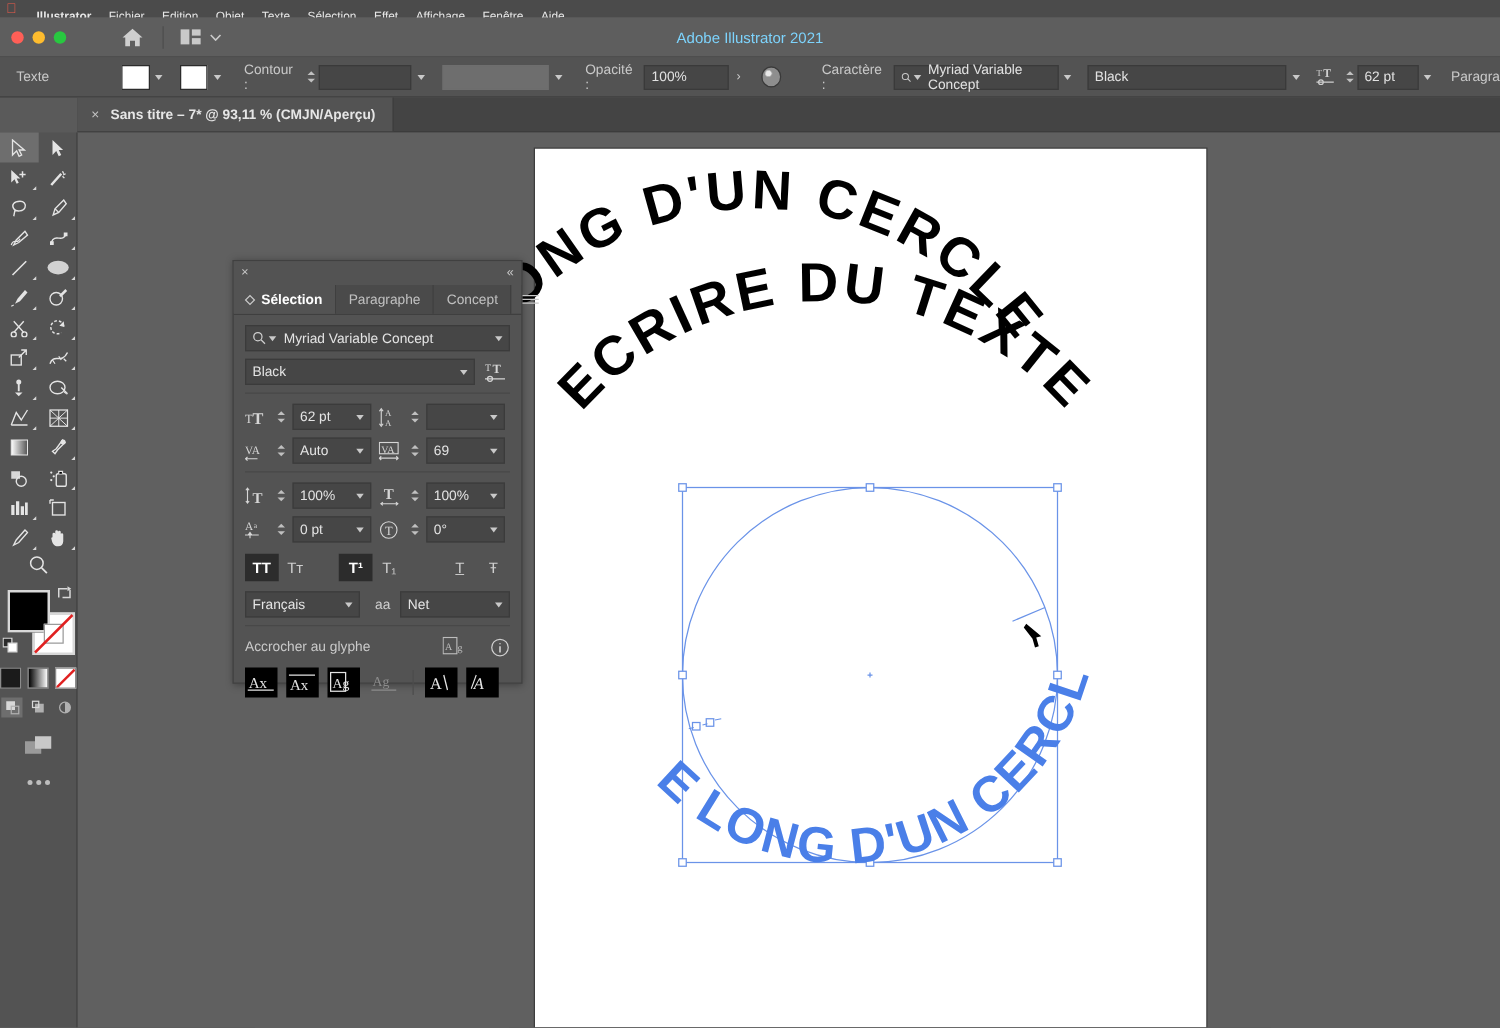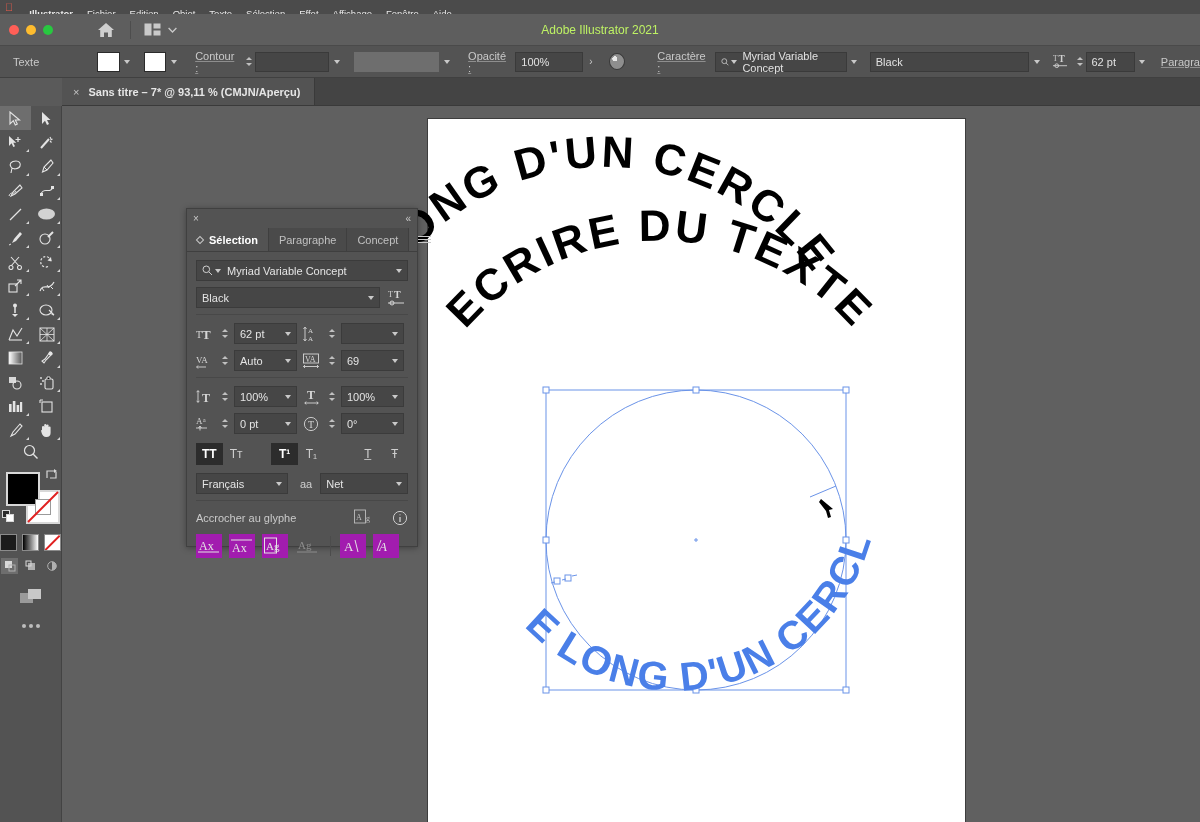--- a/index.html
+++ b/index.html
@@ -28,32 +28,32 @@
     display:flex; align-items:center;
   }
   .traffic { display:flex; gap:7px; margin-left:9px; }
   .dot { width:10px; height:10px; border-radius:50%; }
   .dot.r{background:#ff5f57;} .dot.y{background:#febc2e;} .dot.g{background:#28c840;}
   .home-btn { margin-left:43px; width:20px; height:20px; display:flex; align-items:center; justify-content:center;}
   .tb-sep { width:1px; height:18px; background:#4d4d4d; margin-left:14px; }
   .arrange-btn { margin-left:13px; display:flex; align-items:center; gap:7px; }
   .app-title {
     position:absolute; left:0; right:0; text-align:center;
-    color:#bef264; font-size:12px; pointer-events:none;
+    color:#7dd3fc; font-size:12px; pointer-events:none;
   }
 
   
   .ctrlbar {
     position:absolute; left:0; top:46px; width:1200px; height:32px;
     background:#535353; border-bottom:1px solid #404040;
     display:flex; align-items:center; padding-left:13px; gap:0;
     overflow:hidden;
   }
   .ctrl-label { color:#c9c9c9; font-size:11px; }
-  .ctrl-label.link { text-decoration:underline; text-decoration-color:#8e8e8e; }
+  .ctrl-label.link { text-decoration-color:#8e8e8e; }
   .swatch-box { width:24px; height:20px; border:1px solid #2b2b2b; background:#fff; display:inline-block;}
   .swatch-fill { width:100%; height:100%; background:#000; }
   .swatch-none { width:100%; height:100%; background:#fff; position:relative; overflow:hidden;}
   .swatch-none:after{content:"";position:absolute;left:-5px;top:50%;width:140%;height:1.6px;background:#e02020;transform:rotate(-45deg);transform-origin:center;}
   .caret { width:0;height:0;border-left:3.5px solid transparent;border-right:3.5px solid transparent;border-top:4px solid #c9c9c9;}
   .ddbtn { width:16px;height:20px;display:flex;align-items:center;justify-content:center;}
   .stepper { display:flex;flex-direction:column;align-items:center;justify-content:center;width:12px;height:20px;gap:3px;}
   .stepper i { width:0;height:0;border-left:3px solid transparent;border-right:3px solid transparent;}
   .stepper i.up{border-bottom:3.5px solid #c0c0c0;}
   .stepper i.dn{border-top:3.5px solid #c0c0c0;}
@@ -148,21 +148,21 @@
   .half { display:flex; align-items:center; gap:3px; width:101px; }
   .togglerow { display:flex; align-items:center; margin:9px 0 8px 0; }
   .tg { width:27px; height:22px; display:flex; align-items:center; justify-content:center;
         color:#cfcfcf; font-size:12px; }
   .tg.on { background:#2c2c2c; color:#fff; }
   .sep-line { height:1px; background:#484848; margin:6px 0 8px 0; }
   .glyphrow { display:flex; align-items:center; gap:8px; margin-top:6px; }
   .glyphbtns { display:flex; gap:7px; margin-top:8px; align-items:center;}
   .gb { width:26px;height:24px; display:flex;align-items:center;justify-content:center;
         color:#dcdcdc; font-size:12px;}
-  .gb.on { background:#a21caf; }
+  .gb.on { background:#000000; }
   .gb.off { color:#8d8d8d; }
 
   
   .art { position:absolute; left:0; top:0; width:1138px; height:716px; pointer-events:none;}
   text.arc { font-family:"Liberation Sans", sans-serif; font-weight:bold; }
 </style>
 </head>
 <body>
 
 <div id="app">

